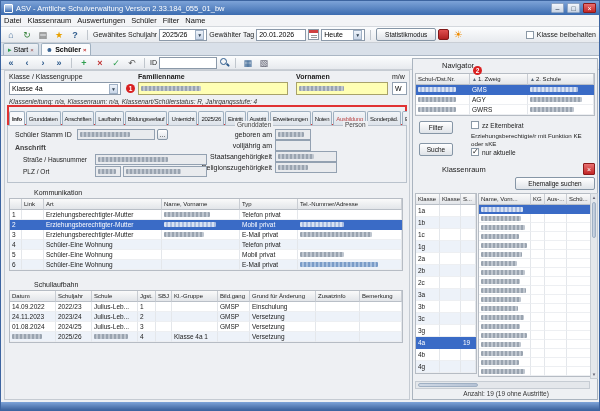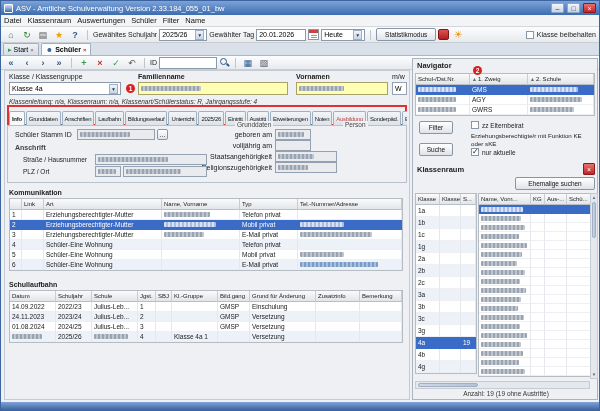--- a/index.html
+++ b/index.html
@@ -52,21 +52,21 @@
   .field.gray { background:#e9ebee; }
   .badge { width:9px; height:9px; border-radius:50%; background:#d92020; color:#fff; font-size:6.5px; font-weight:bold; display:flex; align-items:center; justify-content:center; }
   .classinfo { font-size:6.5px; font-style:italic; color:#333; white-space:nowrap; }
   .redbox { position:absolute; border:2px solid #e03232; }
   .dtabs { position:absolute; display:flex; align-items:flex-end; overflow:hidden; }
   .dtab { display:inline-flex; align-items:center; height:14px; padding:0 2px; font-size:6px; letter-spacing:-0.3px; border:1px solid #9fb0c0; border-bottom:none; border-radius:2px 2px 0 0; background:linear-gradient(#f2f5f8,#dde3ea); margin-right:1px; color:#1a1a1a; white-space:nowrap; }
   .dtab.active { background:#f8f9fb; font-weight:bold; }
   .dtab.disabled { color:#c05050; }
   .groupbox { position:absolute; border:1px solid #b9c2cc; }
   .grouplbl { position:absolute; background:#eef0f3; font-size:6.5px; color:#444; padding:0 2px; z-index:5; }
-  .sectlbl { font-size:7px; font-weight:bold; color:#222; }
+  .sectlbl { font-size:7px; font-weight:normal; color:#222;margin-left:25px; }
 
   
   .grid { position:absolute; background:#fff; border:1px solid #b6bcc4; }
   .hc { background:linear-gradient(#fafafa,#e2e5e9); border-right:1px solid #c9cdd3; border-bottom:1px solid #b9bfc7; font-size:6px; padding:0 2px; height:11px; display:flex; align-items:center; white-space:nowrap; overflow:hidden; color:#222; }
   .c { font-size:6.5px; border-right:1px solid #e4e7eb; border-bottom:1px solid #edeff2; height:10px; padding:0 2px; display:flex; align-items:center; white-space:nowrap; overflow:hidden; color:#1a1a1a; background:transparent; }
   .kgr { display:grid; grid-template-columns:12px 22px 118px 78px 58px 104px; }
   .lgr { display:grid; grid-template-columns:46px 36px 46px 18px 16px 46px 32px 66px 44px 42px; }
   .ngr { display:grid; grid-template-columns:54px 58px 66px; }
   .cgr { display:grid; grid-template-columns:24px 21px 15px; }
   .sgr { display:grid; grid-template-columns:52px 14px 22px 26px; }

